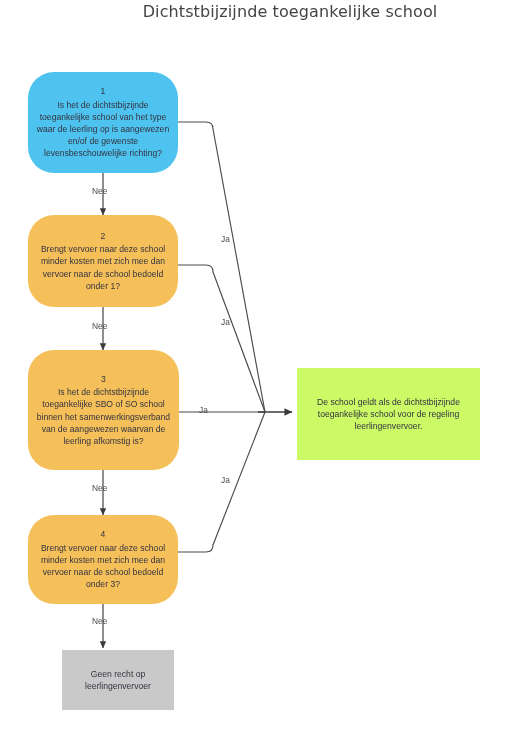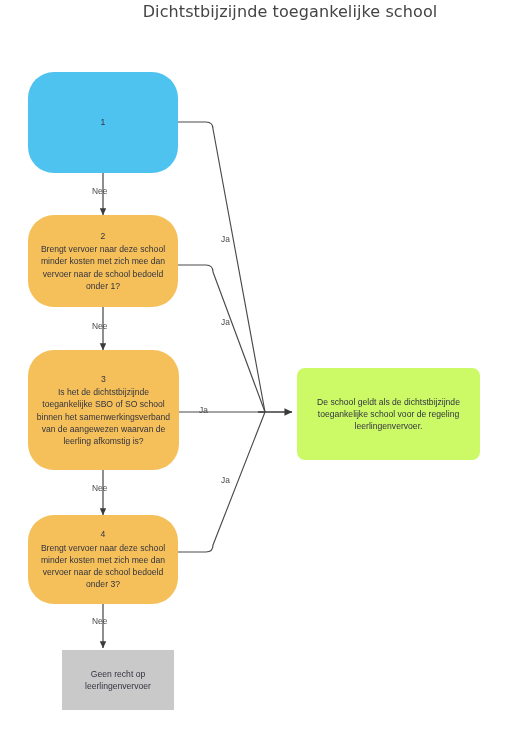--- a/index.html
+++ b/index.html
@@ -40,21 +40,21 @@
     line-height:1.42;
     padding:4px 8px;
     font-family:"Liberation Sans", sans-serif;
   }
   .node .inner{width:100%;}
   .node .num{display:block;margin-bottom:1px;}
 
   .node-decision{border-radius:26px;}
   .node-q1{background:#4FC3EF;}
   .node-q{background:#F5C05A;}
-  .node-result{background:#CBFA66;border-radius:8px;}
+  .node-result{background:#CBFA66;border-radius:0;}
   .node-end{background:#C9C9C9;border-radius:0;}
 
   
   .edge-label{
     position:absolute;
     font-size:8.4px;
     color:#4a4a4a;
     font-family:"Liberation Sans", sans-serif;
     white-space:nowrap;
   }
@@ -102,20 +102,21 @@
   <span class="edge-label" style="left:92px;top:616px;">Nee</span>
 
   <span class="edge-label" style="left:221px;top:234px;">Ja</span>
   <span class="edge-label" style="left:221px;top:317px;">Ja</span>
   <span class="edge-label" style="left:199px;top:405px;">Ja</span>
   <span class="edge-label" style="left:221px;top:475px;">Ja</span>
 
   <div class="node node-decision node-q1" style="left:28px;top:72px;width:150px;height:101px;">
     <span class="inner">
       <span class="num">1</span>
+      <span>Is het de dichtstbijzijnde toegankelijke school van het type waar de leerling op is aangewezen en/of de gewenste levensbeschouwelijke richting?</span>
     </span>
   </div>
 
   <div class="node node-decision node-q" style="left:28px;top:215px;width:150px;height:92px;">
     <span class="inner">
       <span class="num">2</span>
       <span>Brengt vervoer naar deze school minder kosten met zich mee dan vervoer naar de school bedoeld onder 1?</span>
     </span>
   </div>
 

